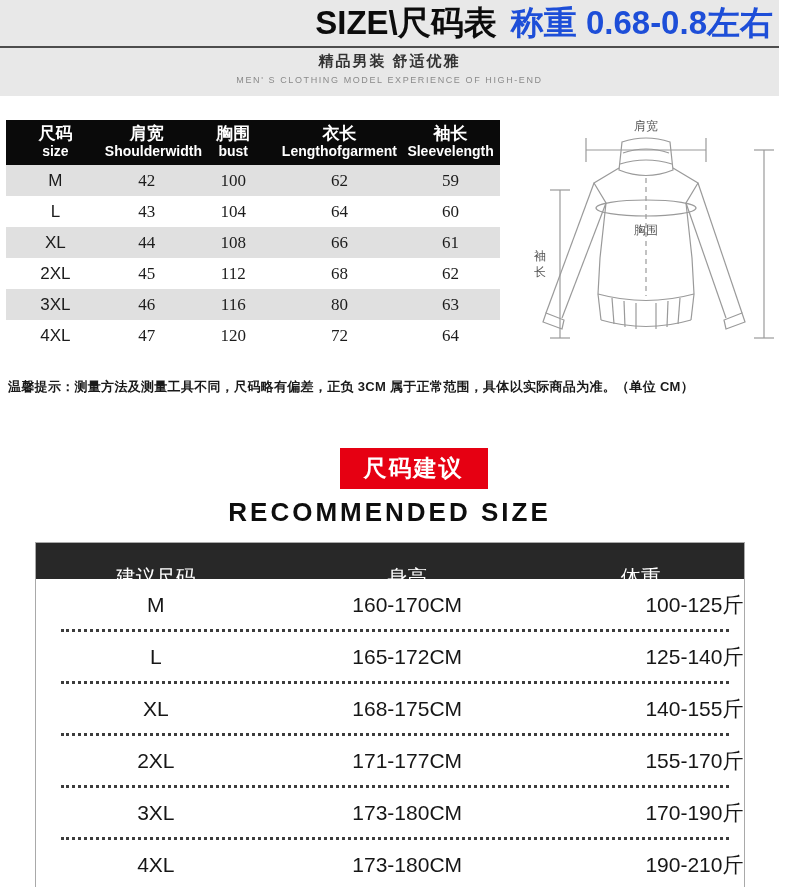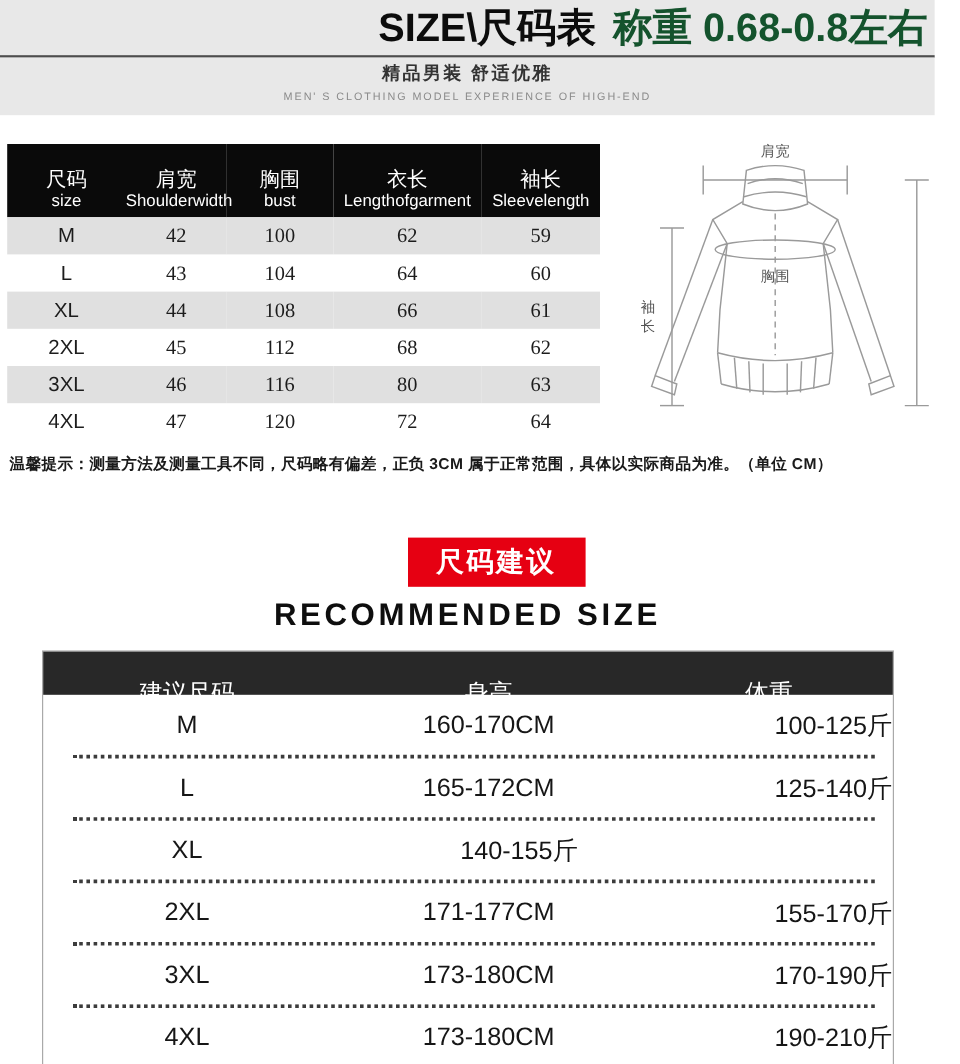--- a/index.html
+++ b/index.html
@@ -4,30 +4,30 @@
 <style>
   html,body{margin:0;padding:0;}
   .page{width:779px;height:887px;background:#fff;position:relative;overflow:hidden;
         font-family:"Liberation Sans", sans-serif;}
 
   
   .banner{height:48px;background:#e8e8e8;border-bottom:2px solid #4d4d4d;
           display:flex;align-items:center;justify-content:flex-end;
           padding-right:6px;box-sizing:border-box;}
   .banner .t-black{font-size:33px;font-weight:bold;color:#0c0c0c;}
-  .banner .t-red{font-size:33px;font-weight:bold;color:#14532d;margin-left:14px;white-space:nowrap;}
+  .banner .t-red{font-size:33px;font-weight:bold;color:#1d4ed8;margin-left:14px;white-space:nowrap;}
 
   .subbanner{height:48px;background:#e8e8e8;text-align:center;padding-top:4px;box-sizing:border-box;}
   .sub-cn{font-size:15px;font-weight:bold;color:#333;letter-spacing:2px;}
   .sub-en{font-size:9px;color:#8a8a8a;letter-spacing:1.6px;margin-top:4px;}
 
   
   .main{position:relative;margin-top:24px;height:250px;}
   .size-table{position:absolute;left:6px;top:0;width:494px;border-collapse:collapse;table-layout:fixed;}
-  .size-table th{background:#0a0a0a;color:#fff;font-weight:normal;padding:20px 0 6px;}
+  .size-table th{background:#0a0a0a;color:#fff;font-weight:bold;padding:4px 0 6px;}
   .h-cn{display:block;font-size:17px;line-height:19px;}
   .h-en{display:block;font-size:14px;line-height:16px;}
   .size-table td{height:31px;text-align:center;font-size:17px;color:#1c1c1c;
                  font-family:"Liberation Serif", serif;padding:0;}
   .size-table td.size-label{font-family:"Liberation Sans", sans-serif;}
   .size-table tr.alt{background:#e0e0e0;}
 
   .diagram{position:absolute;left:520px;top:-12px;width:280px;height:262px;}
   .diagram svg{display:block;}
   .diagram text{fill:#555;font-size:12px;font-family:"Liberation Sans", sans-serif;}
@@ -217,20 +217,21 @@
       <span class="c2">160-170CM</span>
       <span class="c3">100-125斤</span>
     </div>
     <div class="rec-row">
       <span class="c1">L</span>
       <span class="c2">165-172CM</span>
       <span class="c3">125-140斤</span>
     </div>
     <div class="rec-row">
       <span class="c1">XL</span>
+      <span class="c2">168-175CM</span>
       <span class="c3">140-155斤</span>
     </div>
     <div class="rec-row">
       <span class="c1">2XL</span>
       <span class="c2">171-177CM</span>
       <span class="c3">155-170斤</span>
     </div>
     <div class="rec-row">
       <span class="c1">3XL</span>
       <span class="c2">173-180CM</span>

